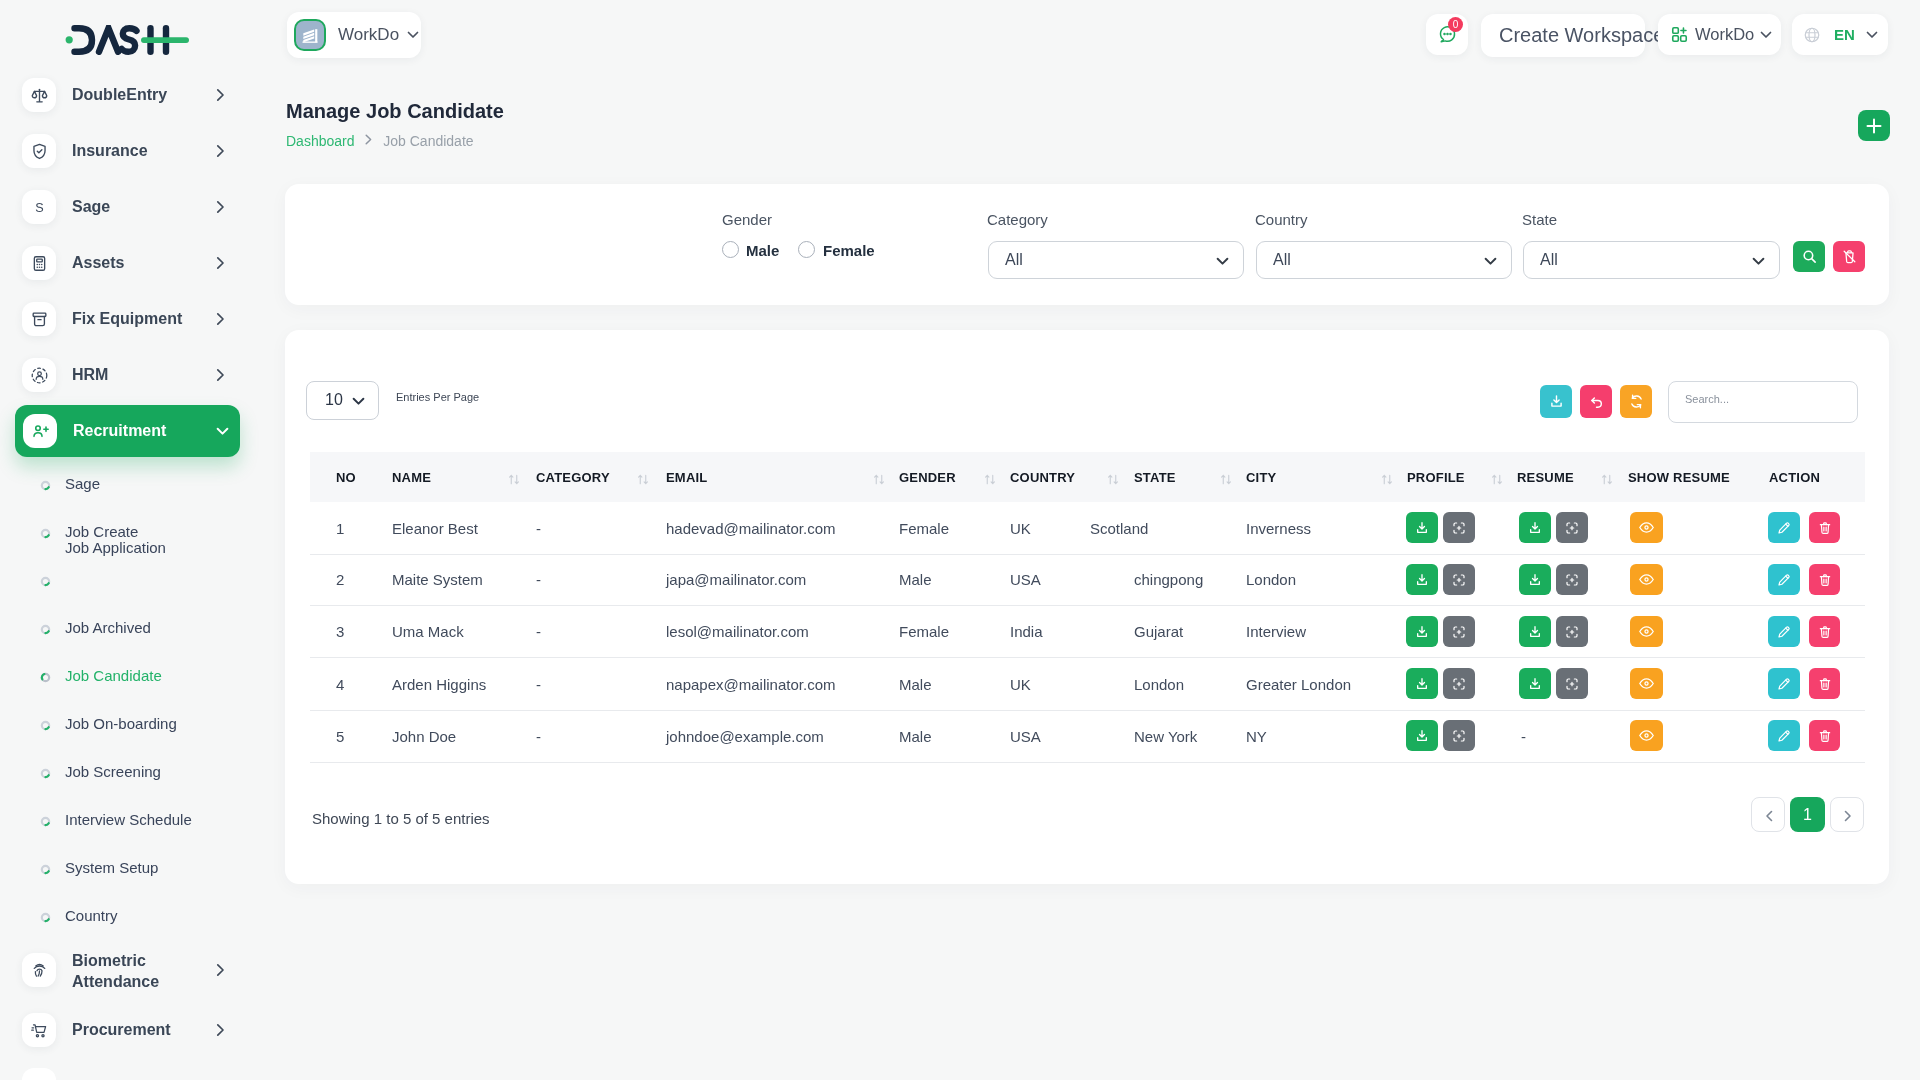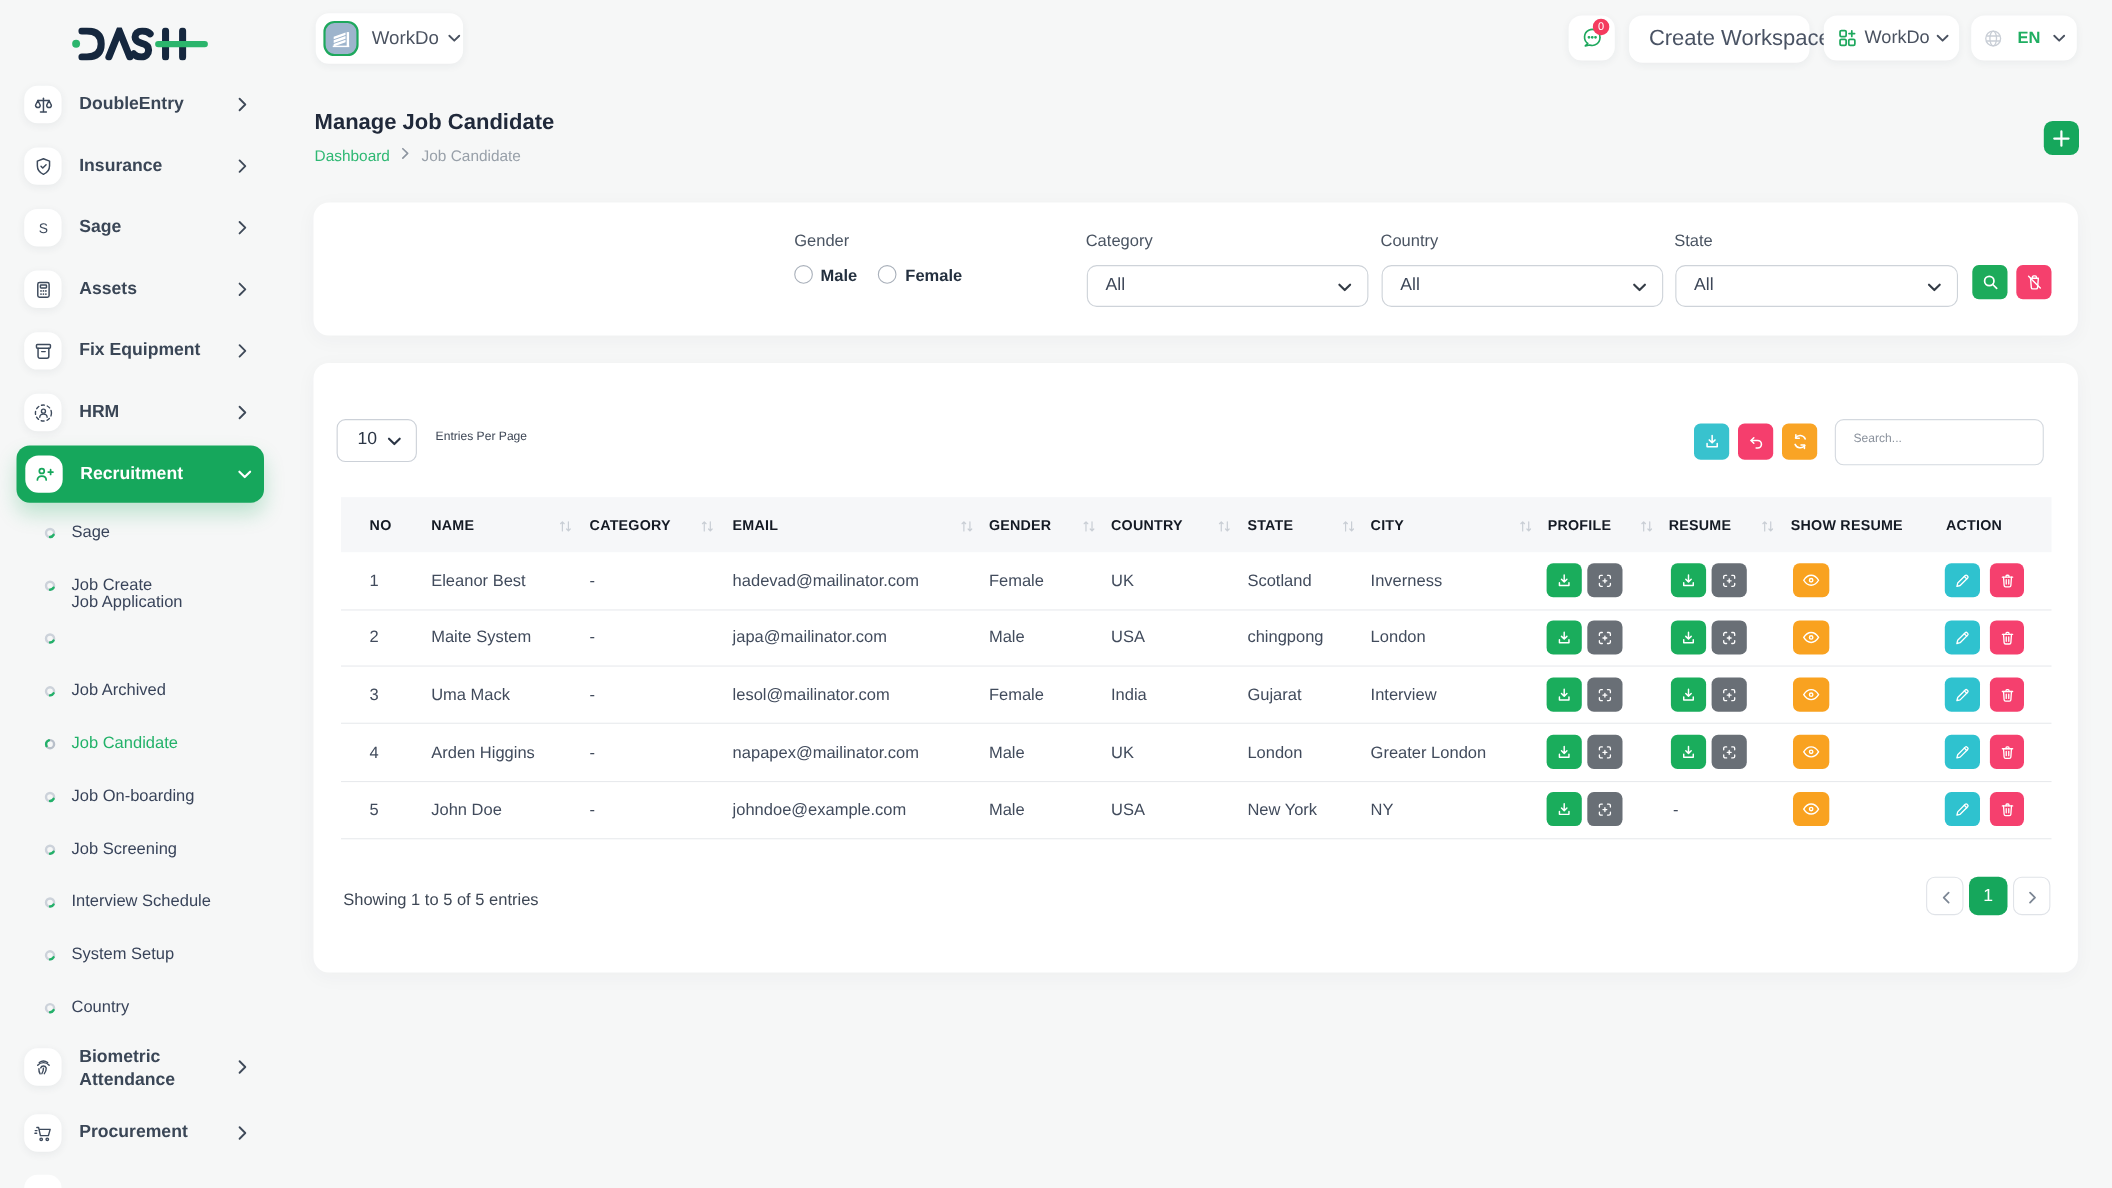--- a/index.html
+++ b/index.html
@@ -406,21 +406,21 @@
         </svg></div>
 </div>
   <div id="tbody">
 <div class="abs" style="left:25px; top:224px; width:1555px; height:1px; background:#e8eaed;"></div>
 <div class="tcell" style="left:51px; top:190px;">1</div>
 <div class="tcell" style="left:107px; top:190px;">Eleanor Best</div>
 <div class="tcell" style="left:251px; top:190px;">-</div>
 <div class="tcell" style="left:381px; top:190px;">hadevad@mailinator.com</div>
 <div class="tcell" style="left:614px; top:190px;">Female</div>
 <div class="tcell" style="left:725px; top:190px;">UK</div>
-<div class="tcell" style="left:849px; top:190px;text-align:right;">Scotland</div>
+<div class="tcell" style="left:805px; top:190px;text-align:right;">Scotland</div>
 <div class="tcell" style="left:961px; top:190px;">Inverness</div>
 <div class="btn" style="left:1121px; top:182px; width:32px; height:31px; background:#1aad5c;">
         <svg width="16" height="16" viewBox="0 0 24 24" fill="none" stroke="#fff" stroke-width="2">
           <path d="M12 4 V13 M8.3 9.8 L12 13.5 L15.7 9.8" stroke-linecap="round" stroke-linejoin="round"></path>
           <path d="M5.5 14.5 V18.5 H18.5 V14.5" stroke-linecap="round" stroke-linejoin="round"></path>
         </svg>
       </div>
 <div class="btn" style="left:1158px; top:182px; width:32px; height:31px; background:#696f76;">
         <svg width="16" height="16" viewBox="0 0 24 24" fill="none" stroke="#fff" stroke-width="1.8" stroke-linecap="round" stroke-linejoin="round">
           <path d="M4.5 8.5 V6.5 a2 2 0 0 1 2-2 h2"></path>

